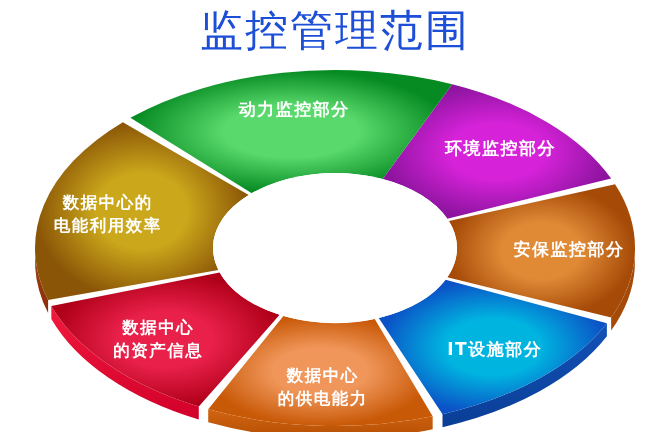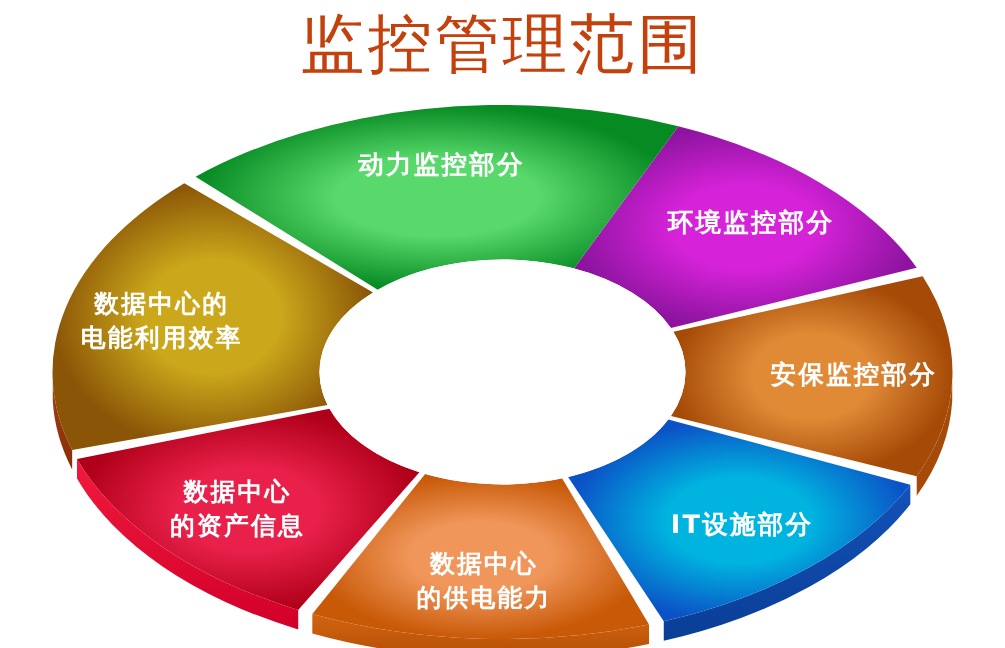--- a/index.html
+++ b/index.html
@@ -22,21 +22,21 @@
   }
   #chart-title {
     position: absolute;
     top: 2px;
     left: 0;
     width: 670px;
     text-align: center;
     font-size: 43px;
     line-height: 56px;
     letter-spacing: 2px;
-    color: #c2410c;
+    color: #1d4ed8;
     font-weight: normal;
     font-family: "DejaVu Sans", "Liberation Sans", sans-serif;
     white-space: nowrap;
   }
   #donut-svg {
     position: absolute;
     top: 0;
     left: 0;
   }
   .seg-label {

